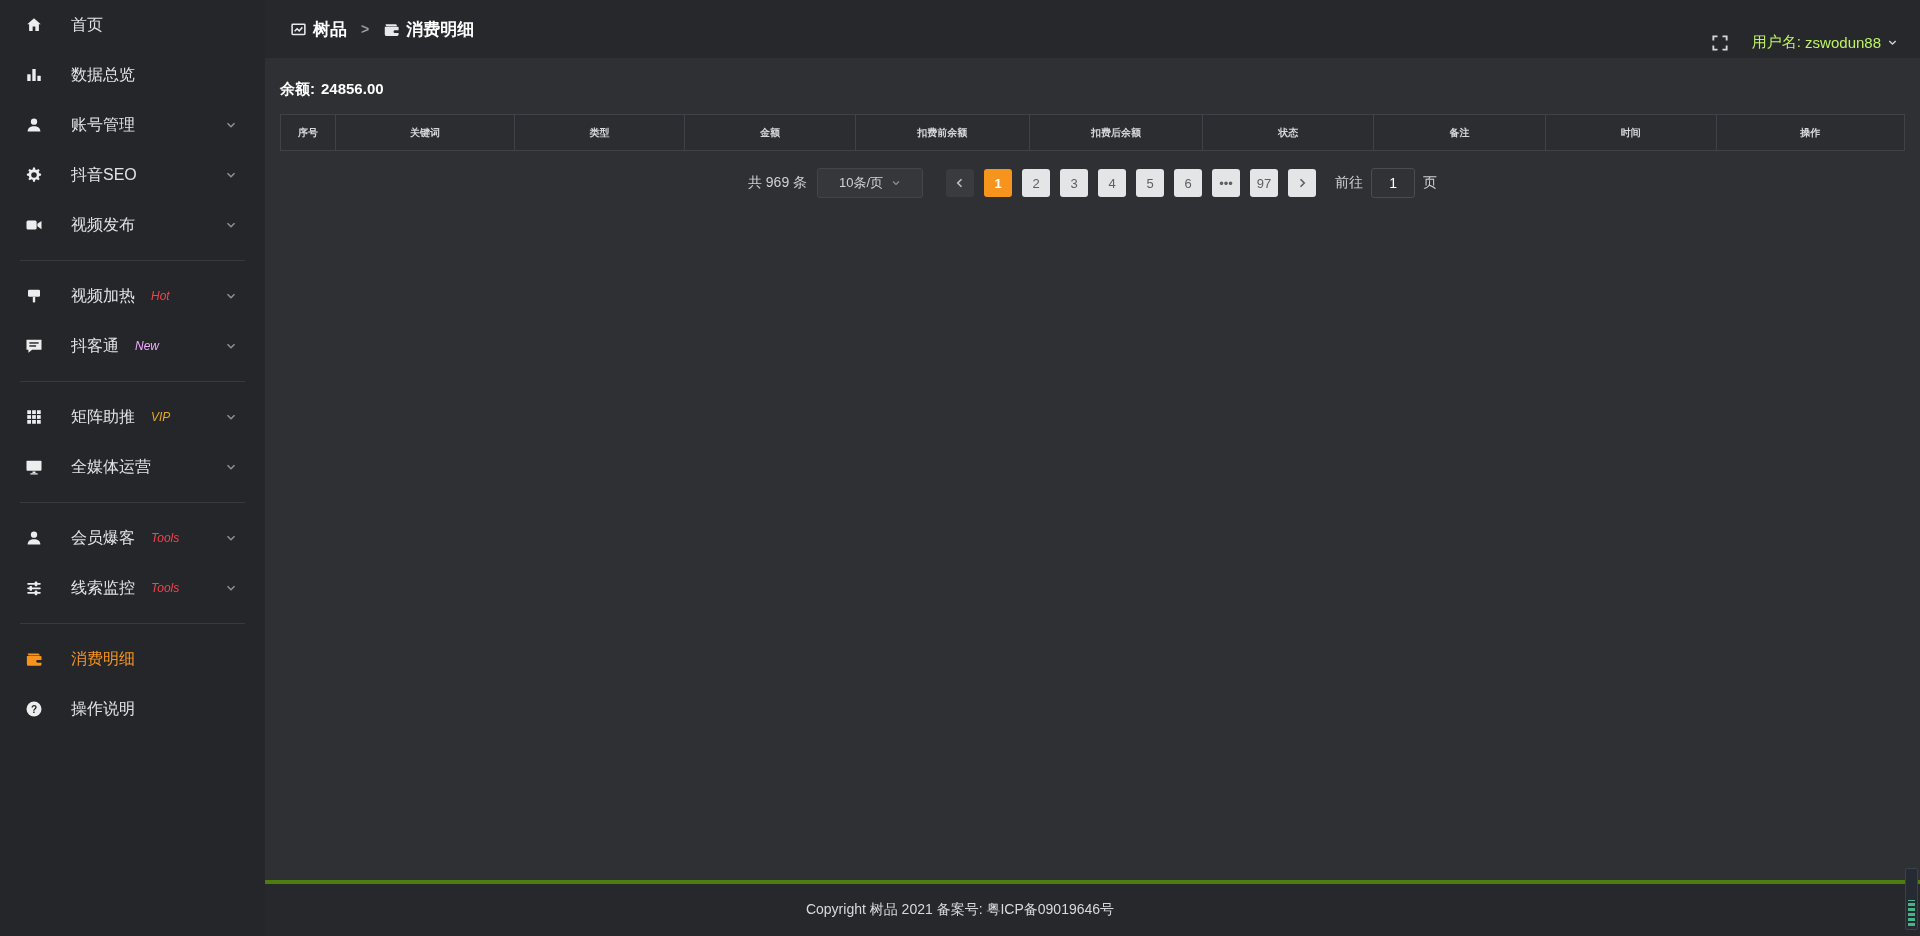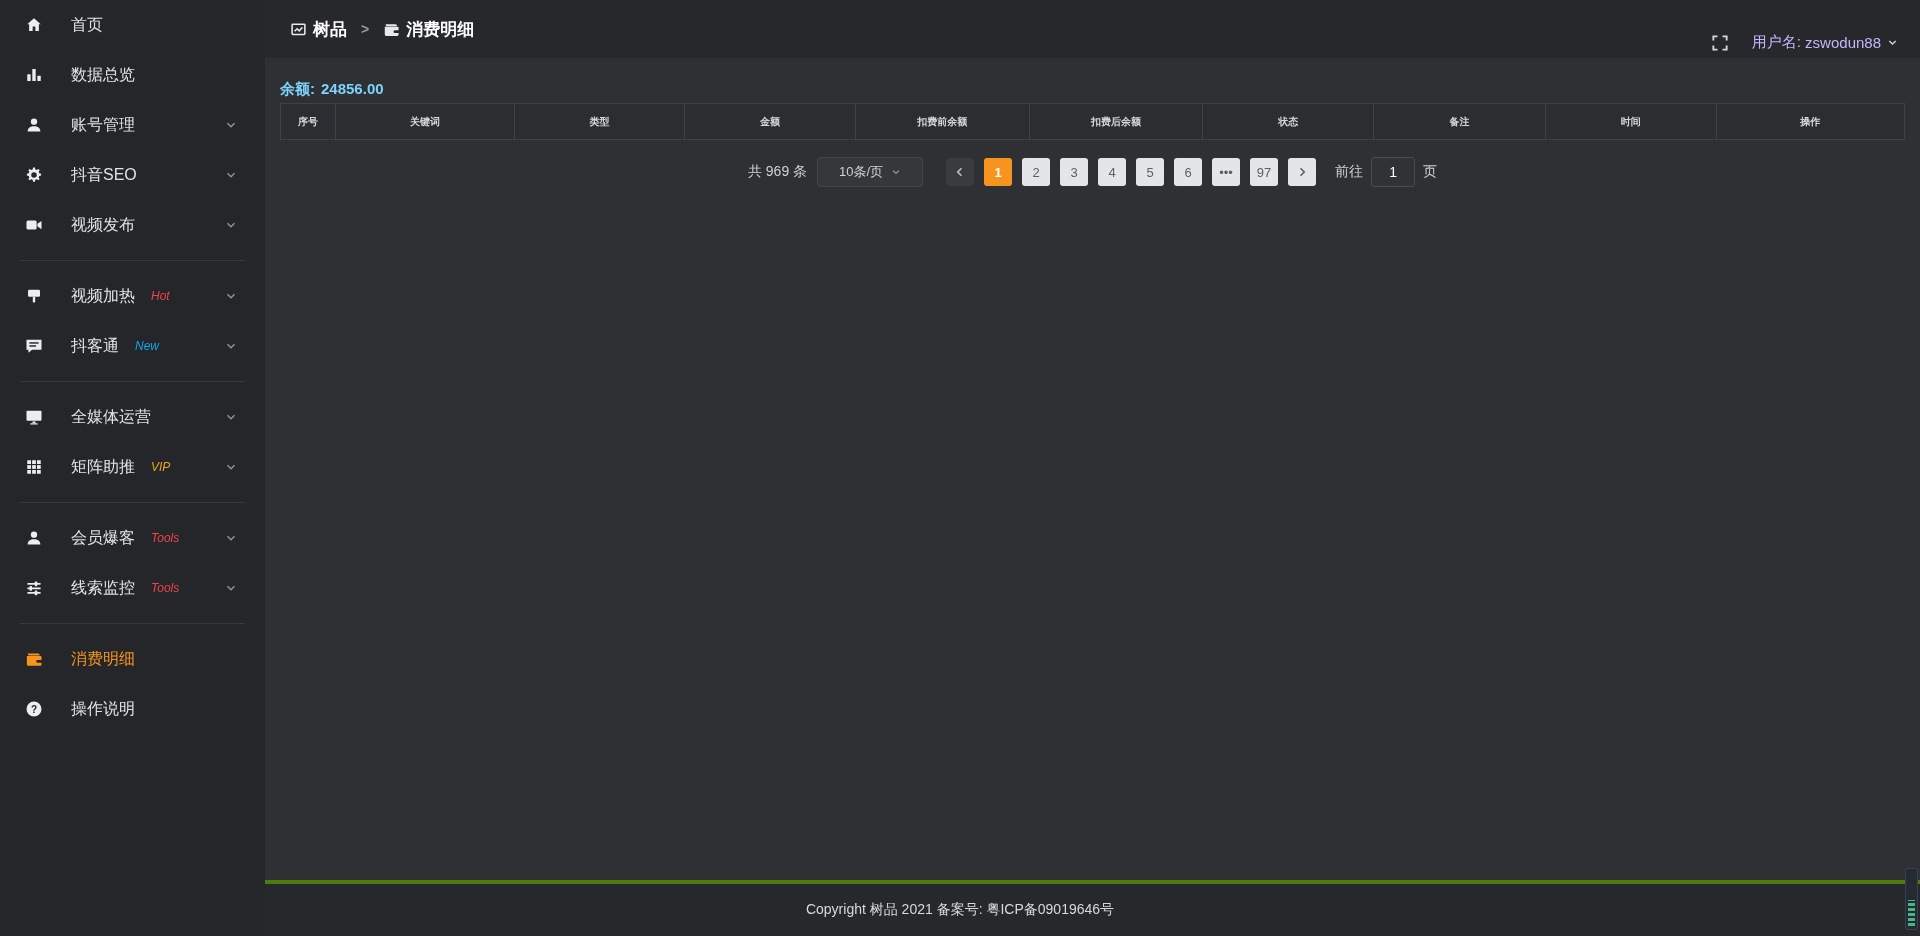--- a/index.html
+++ b/index.html
@@ -25,31 +25,31 @@
   .menu-item.active, .menu-item.active .icon { color:#f7941e; }
   .divider { height:1px; background:#37393d; margin:10px 20px; }
 
   
   .topbar { position:fixed; left:265px; top:0; right:0; height:58px; background:#26282c;
     display:flex; align-items:center; padding:0 22px 0 25px; z-index:10; }
   .crumb { display:flex; align-items:center; color:#fff; font-size:17px; font-weight:bold; }
   .crumb .icon { width:17px; height:17px; margin-right:6px; color:#e8e9ea; }
   .crumb .icon svg { width:17px; height:17px; display:block; }
   .crumb-sep { color:#9a9da0; font-size:14px; margin:0 14px; font-weight:bold; }
-  .top-right { margin-left:auto; display:flex; align-items:center; color:#c4b5fd;margin-top:27px; }
+  .top-right { margin-left:auto; display:flex; align-items:center; color:#bef264;margin-top:27px; }
   .fs-btn { width:20px; height:20px; color:#d6d7d9; margin-right:22px; cursor:pointer; }
   .fs-btn svg { width:20px; height:20px; display:block; }
   .user-name { font-size:15px; cursor:pointer; display:flex; align-items:center; }
   .user-name .uchev { margin-left:6px; color:#cfd0d2; }
   .user-name .uchev svg { width:11px; height:11px; display:block; }
 
   
   .main { position:fixed; left:265px; top:58px; right:0; bottom:56px; background:#2e3033;
     padding:0 15px; overflow:hidden; }
-  .balance { margin:22px 0 4px 0; font-size:15px; font-weight:bold; color:#7dd3fc; }
+  .balance { margin:22px 0 15px 0; font-size:15px; font-weight:bold; color:#ffffff; }
   .balance b { margin-left:6px; }
 
   table.grid { width:100%; border-collapse:collapse; table-layout:fixed; }
   table.grid th { background:#2b2d31; color:#d6d7d9; font-size:10px; font-weight:600;
     height:36px; border:1px solid #404247; }
 
   
   .pagination { margin-top:17px; display:flex; align-items:center; justify-content:center;
     color:#d0d1d3; font-size:14px; }
   .pg-total { margin-right:10px; }
@@ -161,61 +161,61 @@
       </div>
       <div class="menu-item">
         <span class="icon">
           <svg viewBox="0 0 24 24" fill="currentColor">
             <path d="M2 3.5h20v13.5H9.5L4.5 21v-4H2z"></path>
             <rect x="5.8" y="7" width="12.4" height="1.9" fill="#24262a"></rect>
             <rect x="5.8" y="11" width="9" height="1.9" fill="#24262a"></rect>
           </svg>
         </span>
         <span class="mi-label">抖客通</span>
-        <span class="mi-tag" style="color: #0ea5e9;">New</span>
+        <span class="mi-tag" style="color: #f0abfc;">New</span>
         <span class="mi-chevron">
           <svg viewBox="0 0 24 24" fill="none" stroke="currentColor" stroke-width="3">
             <path d="M5 8.5l7 7 7-7"></path>
           </svg>
         </span>
       </div>
       <div class="divider"></div>
-      <div class="menu-item">
-        <span class="icon">
-          <svg viewBox="0 0 24 24" fill="currentColor">
-            <rect x="2" y="3.5" width="20" height="13.5" rx="1.2"></rect>
-            <rect x="10" y="18" width="4" height="2.2"></rect>
-            <rect x="7" y="20.4" width="10" height="1.6" rx=".8"></rect>
-          </svg>
-        </span>
-        <span class="mi-label">全媒体运营</span>
-        <span class="mi-chevron">
-          <svg viewBox="0 0 24 24" fill="none" stroke="currentColor" stroke-width="3">
-            <path d="M5 8.5l7 7 7-7"></path>
-          </svg>
-        </span>
-      </div>
       <div class="menu-item">
         <span class="icon">
           <svg viewBox="0 0 24 24" fill="currentColor">
             <g>
               <rect x="3" y="3" width="5" height="5"></rect>
               <rect x="9.5" y="3" width="5" height="5"></rect>
               <rect x="16" y="3" width="5" height="5"></rect>
               <rect x="3" y="9.5" width="5" height="5"></rect>
               <rect x="9.5" y="9.5" width="5" height="5"></rect>
               <rect x="16" y="9.5" width="5" height="5"></rect>
               <rect x="3" y="16" width="5" height="5"></rect>
               <rect x="9.5" y="16" width="5" height="5"></rect>
               <rect x="16" y="16" width="5" height="5"></rect>
             </g>
           </svg>
         </span>
         <span class="mi-label">矩阵助推</span>
         <span class="mi-tag" style="color: rgb(230, 168, 23);">VIP</span>
+        <span class="mi-chevron">
+          <svg viewBox="0 0 24 24" fill="none" stroke="currentColor" stroke-width="3">
+            <path d="M5 8.5l7 7 7-7"></path>
+          </svg>
+        </span>
+      </div>
+      <div class="menu-item">
+        <span class="icon">
+          <svg viewBox="0 0 24 24" fill="currentColor">
+            <rect x="2" y="3.5" width="20" height="13.5" rx="1.2"></rect>
+            <rect x="10" y="18" width="4" height="2.2"></rect>
+            <rect x="7" y="20.4" width="10" height="1.6" rx=".8"></rect>
+          </svg>
+        </span>
+        <span class="mi-label">全媒体运营</span>
         <span class="mi-chevron">
           <svg viewBox="0 0 24 24" fill="none" stroke="currentColor" stroke-width="3">
             <path d="M5 8.5l7 7 7-7"></path>
           </svg>
         </span>
       </div>
       <div class="divider"></div>
       <div class="menu-item">
         <span class="icon">
           <svg viewBox="0 0 24 24" fill="currentColor">

